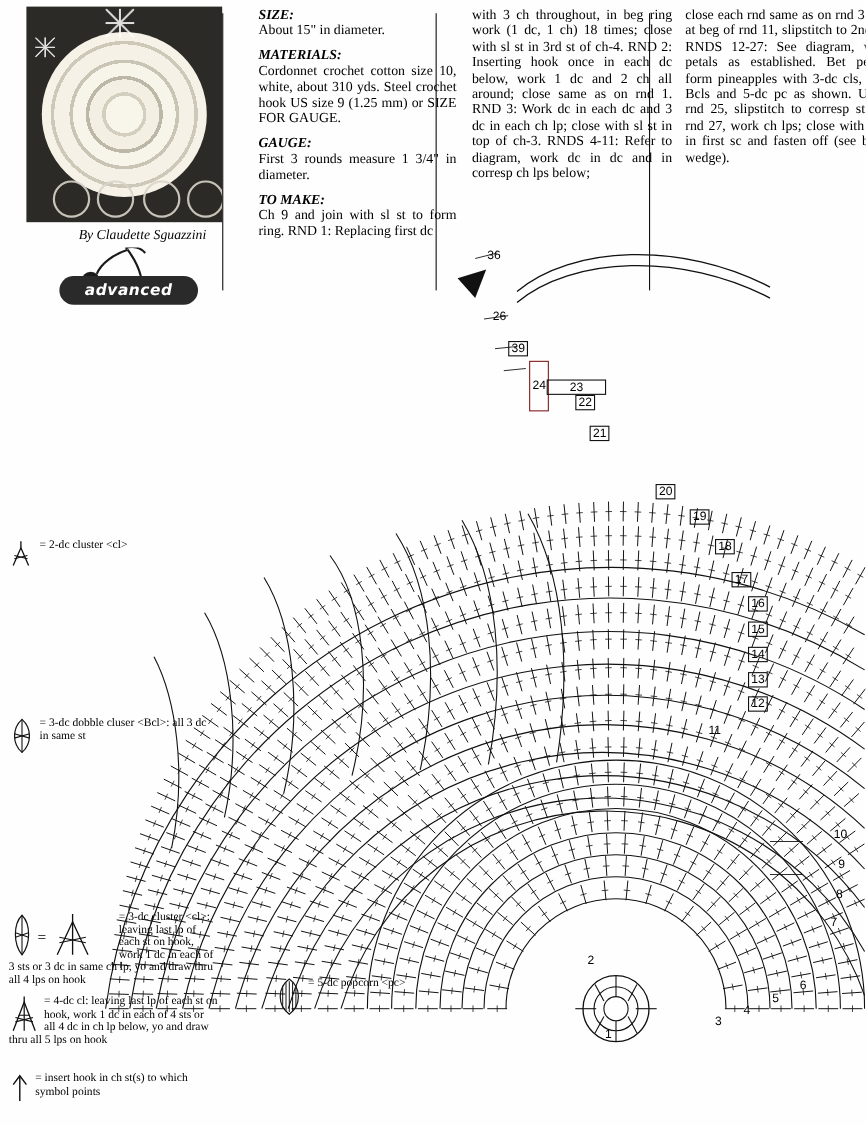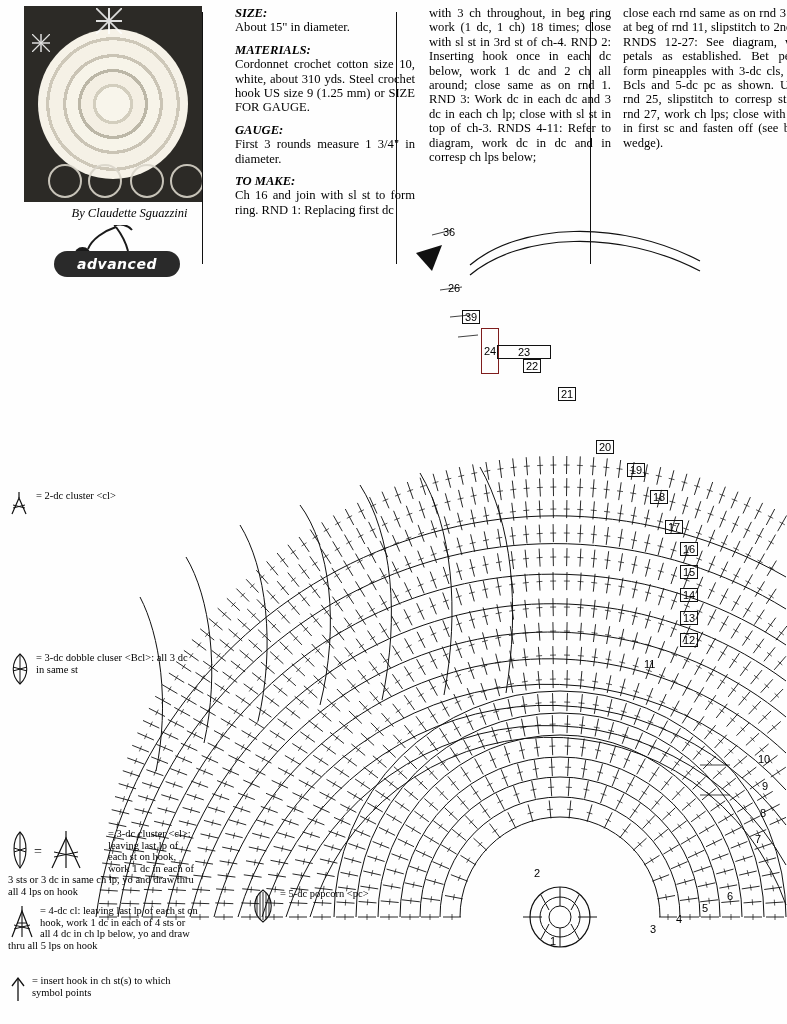--- a/index.html
+++ b/index.html
@@ -232,21 +232,21 @@
     <div class="divider-v d3"></div>
 
     <div class="col c-a">
       <div class="head first">SIZE:</div>
       <p>About 15" in diameter.</p>
       <div class="head">MATERIALS:</div>
       <p>Cordonnet crochet cotton size 10, white, about 310 yds.  Steel crochet hook US size 9 (1.25 mm) or SIZE FOR GAUGE.</p>
       <div class="head">GAUGE:</div>
       <p>First 3 rounds measure 1 3/4" in diameter.</p>
       <div class="head">TO MAKE:</div>
-      <p>Ch 16 and join with sl st to form ring.  RND 1:  Replacing first dc</p>
+      <p>Ch 9 and join with sl st to form ring.  RND 1:  Replacing first dc</p>
     </div>
 
     <div class="col c-b">
       <p>with 3 ch throughout, in beg ring work (1 dc, 1 ch) 18 times;  close with sl st in 3rd st of ch-4.  RND 2:  Inserting hook once in each dc below, work 1 dc and 2 ch all around;  close same as on rnd 1. RND 3:  Work dc in each dc and 3 dc in each ch lp;  close with sl st in top of ch-3.  RNDS 4-11: Refer to diagram, work dc in dc and in corresp ch lps below;</p>
     </div>
 
     <div class="col c-c">
       <p>close each rnd same as on rnd 3 and, at beg of rnd 11, slipstitch to 2nd dc.  RNDS 12-27: See diagram, work petals as established. Bet petals, form pineapples with 3-dc cls, 3-dc Bcls and 5-dc pc as shown.  Up to rnd 25, slipstitch to corresp st.  On rnd 27, work ch lps;  close with sl st in first sc and fasten off (see black wedge).</p>
     </div>
   </div>
@@ -1901,21 +1901,21 @@
         <line x1="700" y1="590" x2="730" y2="590"></line>
       </g>
     </svg>
 
     <div style="position:absolute;left:443px;top:21px;font-size:11px;font-family:'Liberation Sans',sans-serif;">36</div>
     <div style="position:absolute;left:448px;top:77px;font-size:11px;font-family:'Liberation Sans',sans-serif;">26</div>
     <div style="position:absolute;left:462px;top:105px;font-size:11px;font-family:'Liberation Sans',sans-serif;border:1px solid #111;padding:0 2px;">39</div>
     <div style="position:absolute;left:481px;top:123px;font-size:11px;font-family:'Liberation Sans',sans-serif;border:1px solid #7f1d1d;padding:16px 2px;">24</div>
     <div style="position:absolute;left:497px;top:140px;font-size:11px;font-family:'Liberation Sans',sans-serif;border:1px solid #111;padding:0 20px;">23</div>
     <div style="position:absolute;left:523px;top:154px;font-size:11px;font-family:'Liberation Sans',sans-serif;border:1px solid #111;padding:0 2px;">22</div>
-    <div style="position:absolute;left:558px;top:182px;font-size:11px;font-family:'Liberation Sans',sans-serif;border:1px solid #111;padding:0 2px;">21</div>
+    <div style="position:absolute;left:536px;top:182px;font-size:11px;font-family:'Liberation Sans',sans-serif;border:1px solid #111;padding:0 2px;">21</div>
     <div style="position:absolute;left:596px;top:235px;font-size:11px;font-family:'Liberation Sans',sans-serif;border:1px solid #111;padding:0 2px;">20</div>
     <div style="position:absolute;left:627px;top:258px;font-size:11px;font-family:'Liberation Sans',sans-serif;border:1px solid #111;padding:0 2px;">19</div>
     <div style="position:absolute;left:650px;top:285px;font-size:11px;font-family:'Liberation Sans',sans-serif;border:1px solid #111;padding:0 2px;">18</div>
     <div style="position:absolute;left:665px;top:315px;font-size:11px;font-family:'Liberation Sans',sans-serif;border:1px solid #111;padding:0 2px;">17</div>
     <div style="position:absolute;left:680px;top:337px;font-size:11px;font-family:'Liberation Sans',sans-serif;border:1px solid #111;padding:0 2px;">16</div>
     <div style="position:absolute;left:680px;top:360px;font-size:11px;font-family:'Liberation Sans',sans-serif;border:1px solid #111;padding:0 2px;">15</div>
     <div style="position:absolute;left:680px;top:383px;font-size:11px;font-family:'Liberation Sans',sans-serif;border:1px solid #111;padding:0 2px;">14</div>
     <div style="position:absolute;left:680px;top:406px;font-size:11px;font-family:'Liberation Sans',sans-serif;border:1px solid #111;padding:0 2px;">13</div>
     <div style="position:absolute;left:680px;top:428px;font-size:11px;font-family:'Liberation Sans',sans-serif;border:1px solid #111;padding:0 2px;">12</div>
     <div style="position:absolute;left:644px;top:453px;font-size:11px;font-family:'Liberation Sans',sans-serif;">11</div>

